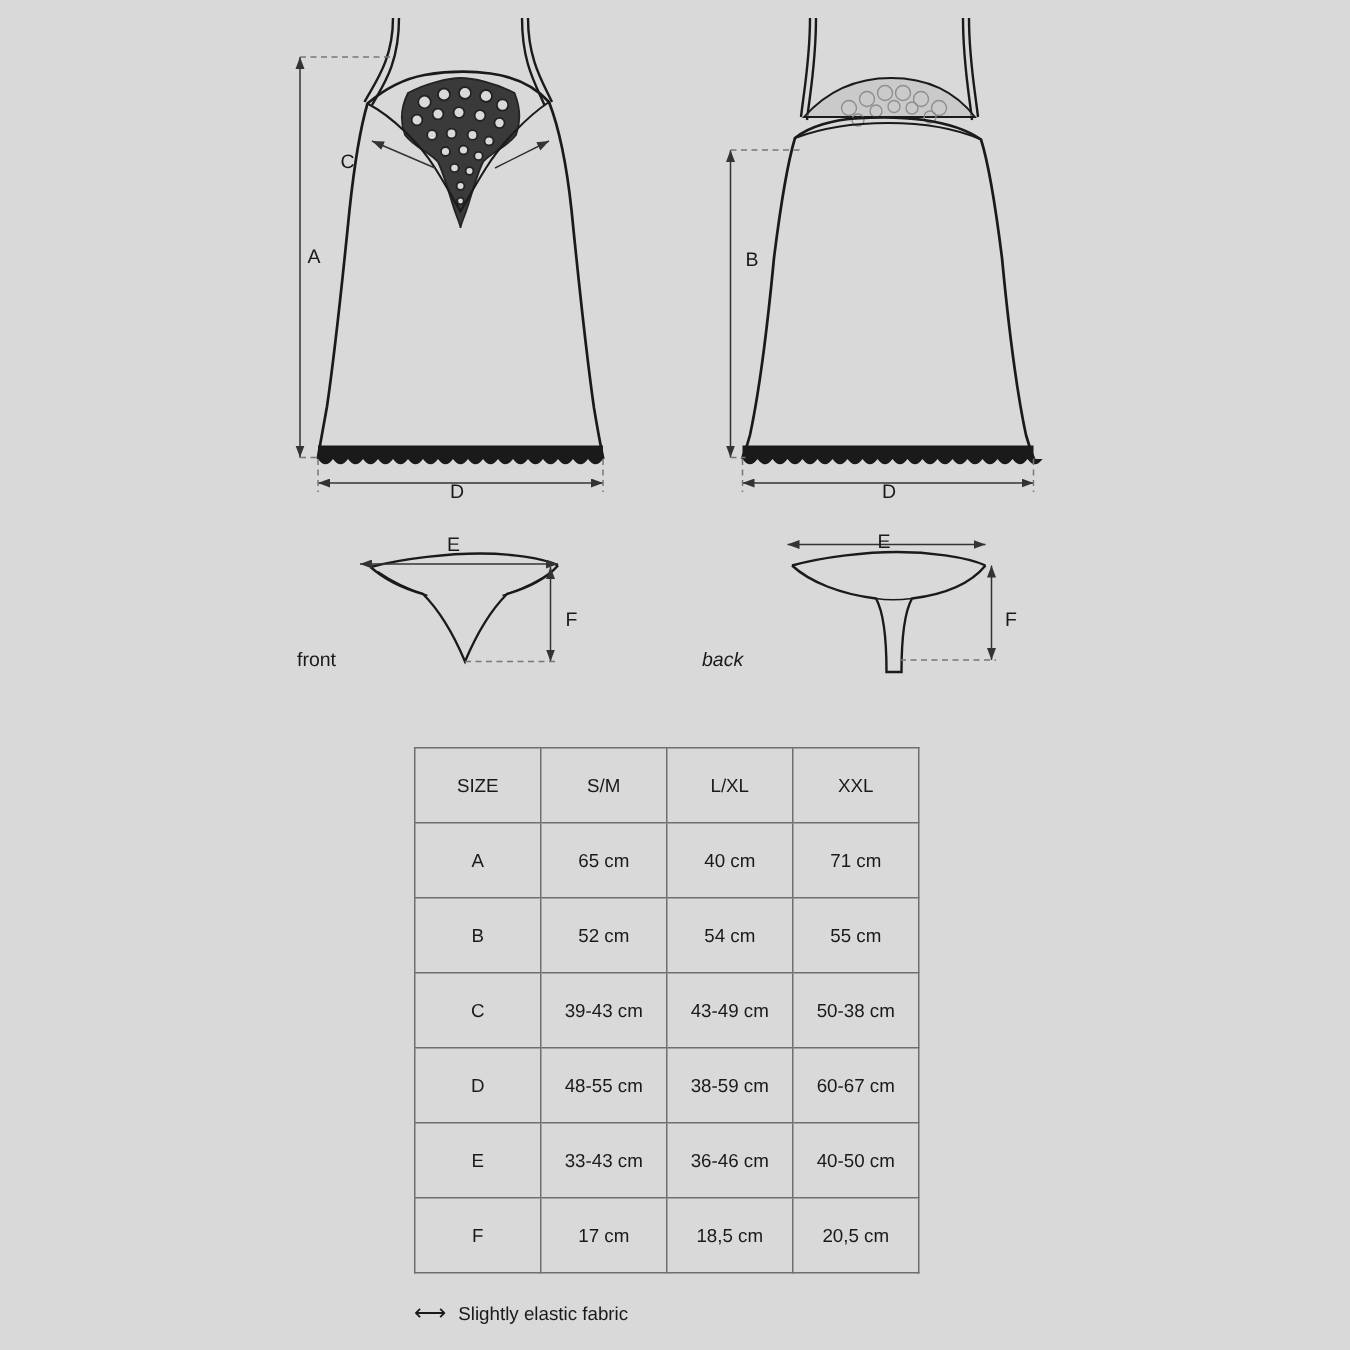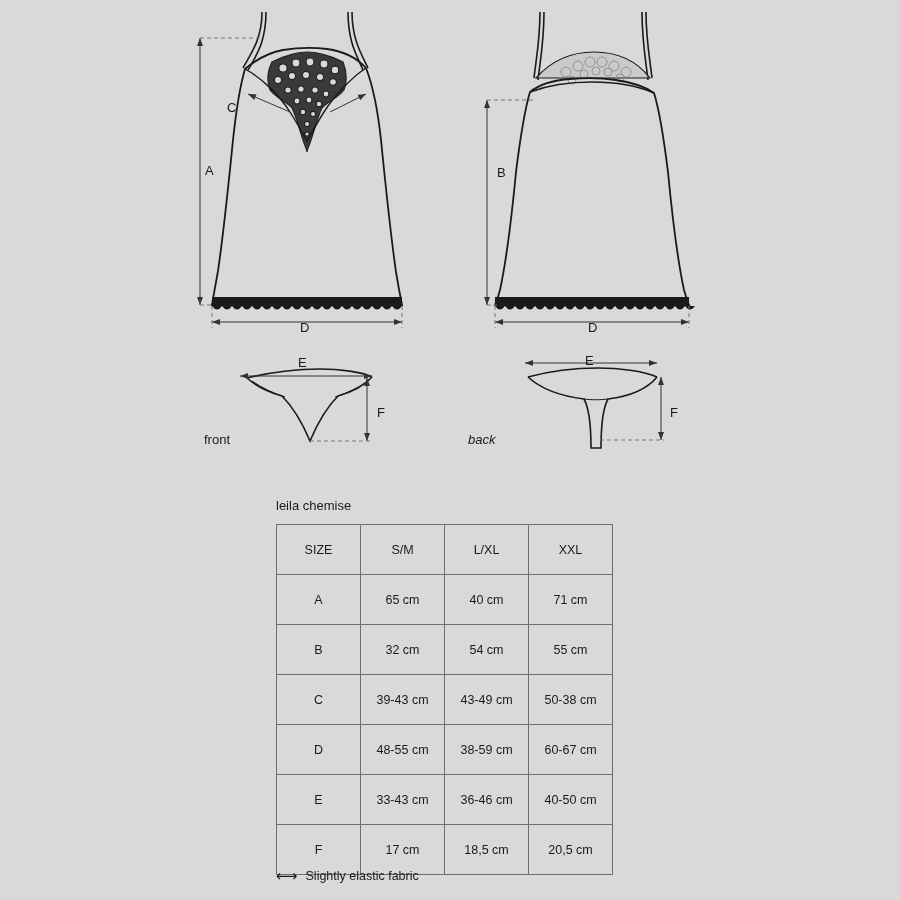--- a/index.html
+++ b/index.html
@@ -258,25 +258,24 @@
 
   <span class="label" style="left:497px; top:165px;">B</span>
   <span class="label" style="left:588px; top:320px;">D</span>
 
   <span class="label" style="left:298px; top:355px;">E</span>
   <span class="label" style="left:377px; top:405px;">F</span>
 
   <span class="label" style="left:585px; top:353px;">E</span>
   <span class="label" style="left:670px; top:405px;">F</span>
 
-  <span class="view-label" style="left:204px; top:432px;">front</span>
+  <span class="view-label" style="left:198px; top:432px;">front</span>
   <span class="view-label" style="left:468px; top:432px;font-style:italic;">back</span>
 
   <div class="table-wrap">
-    <div class="table-title">leila chemise</div>
     <table class="size-table">
       <colgroup>
           <col class="c1">
           <col class="c2">
           <col class="c3">
           <col class="c4">
         </colgroup>
       <tbody>
         <tr>
           <td>SIZE</td>
@@ -285,21 +284,21 @@
           <td>XXL</td>
         </tr>
         <tr>
           <td>A</td>
           <td>65 cm</td>
           <td>40 cm</td>
           <td>71 cm</td>
         </tr>
         <tr>
           <td>B</td>
-          <td>32 cm</td>
+          <td>52 cm</td>
           <td>54 cm</td>
           <td>55 cm</td>
         </tr>
         <tr>
           <td>C</td>
           <td>39-43 cm</td>
           <td>43-49 cm</td>
           <td>50-38 cm</td>
         </tr>
         <tr>

